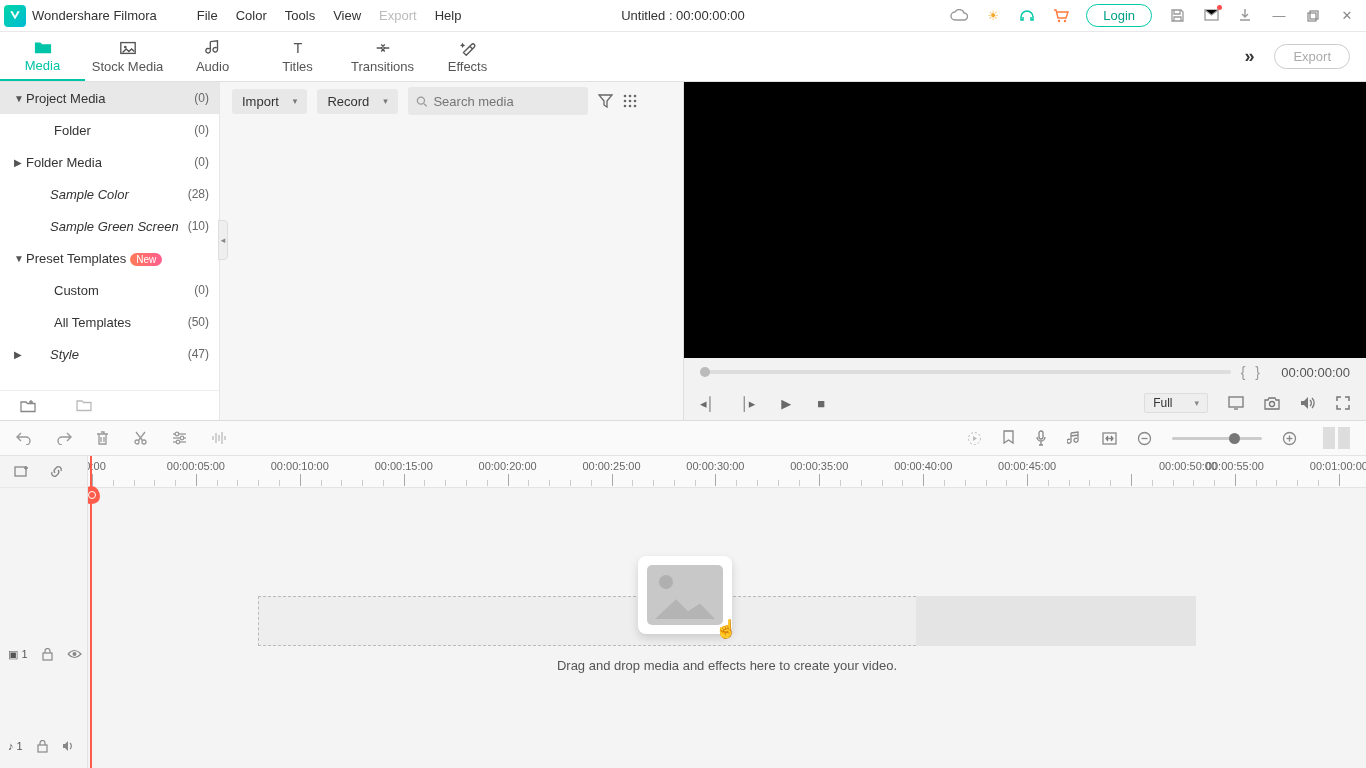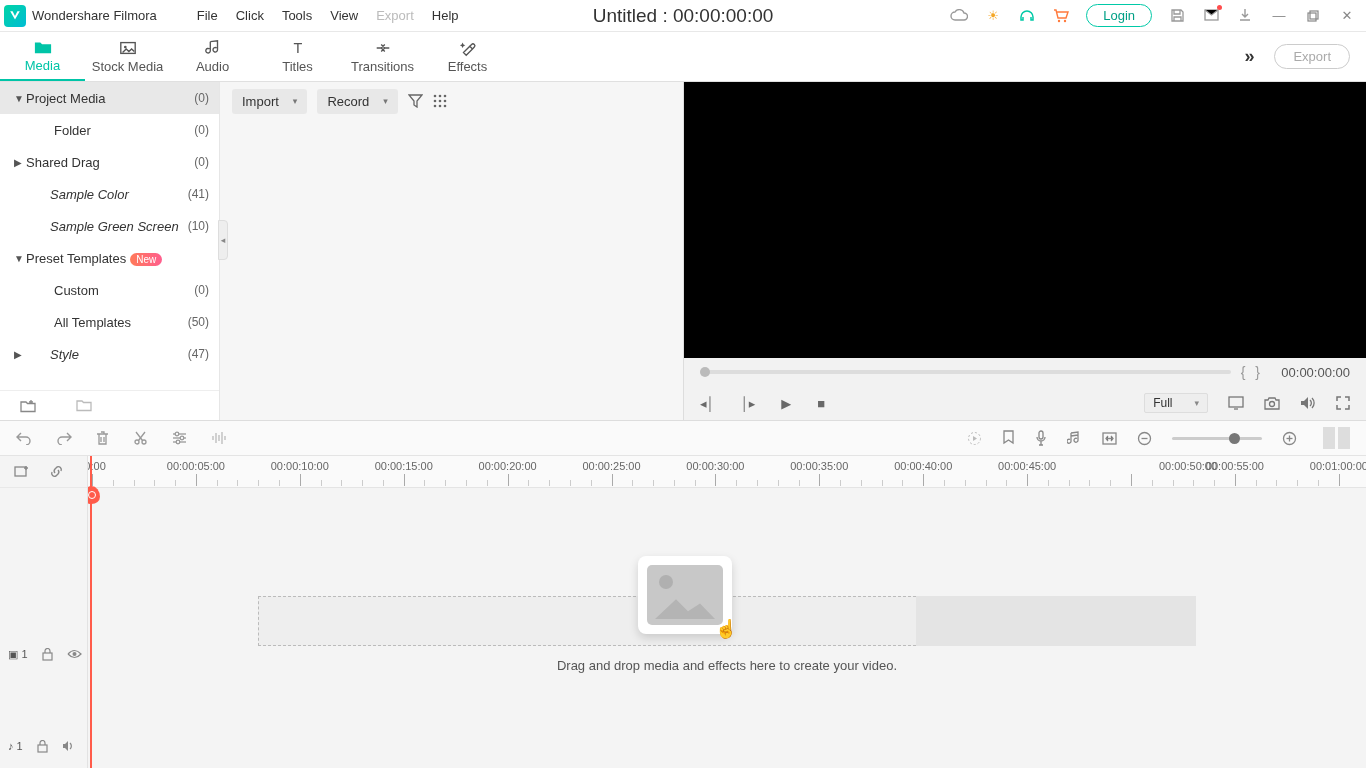--- a/index.html
+++ b/index.html
@@ -6,21 +6,21 @@
 body { width: 1366px; height: 768px; background: #fff; overflow: hidden; font-size: 13px; color: #333; }
 
 
 .menubar { height: 32px; display: flex; align-items: center; background: #fff; border-bottom: 1px solid #e8e8e8; }
 .app-logo { width: 22px; height: 22px; margin: 0 6px 0 4px; background: linear-gradient(135deg,#00d4a6,#00bcd4); border-radius: 4px; display:flex; align-items:center; justify-content:center; }
 .app-logo svg { fill:#fff; }
 .app-title { font-size: 13px; color:#333; margin-right: 40px; }
 .menu-items { display: flex; gap: 18px; }
 .menu-items span { font-size: 13px; color:#333; cursor:pointer; }
 .menu-items span.disabled { color:#bbb; }
-.doc-title { position:absolute; left:50%; transform:translateX(-50%); font-size:19px; color:#333; }
+.doc-title { position:absolute; left:50%; transform:translateX(-50%); font-size:13px; color:#333; }
 .menubar-right { margin-left:auto; display:flex; align-items:center; gap:16px; padding-right:10px; }
 .menubar-right .ic { width:18px; height:18px; display:flex; align-items:center; justify-content:center; color:#888; cursor:pointer; }
 .login-btn { border:1.5px solid #00c9a7; color:#00a086; border-radius:14px; padding:3px 16px; font-size:13px; cursor:pointer; }
 
 
 .toolbar { height: 50px; background:#fff; border-bottom:1px solid #e0e0e0; display:flex; align-items:stretch; }
 .tab { width: 85px; display:flex; flex-direction:column; align-items:center; justify-content:center; gap:2px; cursor:pointer; color:#555; }
 .tab svg { width:18px; height:18px; }
 .tab.active { color:#00c4a7; border-bottom:2px solid #00c4a7; }
 .tab-label { font-size:13px; }
@@ -115,21 +115,21 @@
 
 <div class="menubar">
   <div class="app-logo">
     <svg width="12" height="12" viewBox="0 0 10 10">
         <path d="M1 1 L5 8 L9 1 L7 1 L5 5 L3 1 Z"></path>
       </svg>
   </div>
   <span class="app-title">Wondershare Filmora</span>
   <div class="menu-items">
     <span>File</span>
-    <span>Click</span>
+    <span>Color</span>
     <span>Tools</span>
     <span>View</span>
     <span class="disabled">Export</span>
     <span>Help</span>
   </div>
   <span class="doc-title">Untitled : 00:00:00:00</span>
   <div class="menubar-right">
     <span class="ic">
         <svg width="18" height="14" viewBox="0 0 18 14">
           <path fill="none" stroke="#999" stroke-width="1.4" d="M5 11 A4 4 0 0 1 5 3 A5 5 0 0 1 14 4 A3.5 3.5 0 0 1 14 11 Z"></path>
@@ -232,27 +232,27 @@
           <span class="label">Project Media</span>
           <span class="count">(0)</span>
         </div>
         <div class="sb-row indent2">
           <span class="arrow"></span>
           <span class="label">Folder</span>
           <span class="count">(0)</span>
         </div>
         <div class="sb-row">
           <span class="arrow">▶</span>
-          <span class="label">Shared Drag</span>
+          <span class="label">Folder Media</span>
           <span class="count">(0)</span>
         </div>
         <div class="sb-row indent">
           <span class="arrow"></span>
           <span class="label">Sample Color</span>
-          <span class="count">(41)</span>
+          <span class="count">(28)</span>
         </div>
         <div class="sb-row indent">
           <span class="arrow"></span>
           <span class="label">Sample Green Screen</span>
           <span class="count">(10)</span>
         </div>
         <div class="sb-row">
           <span class="arrow">▼</span>
           <span class="label">Preset Templates<span class="new-badge">New</span></span>
           <span class="count"></span>
@@ -292,20 +292,27 @@
   <div class="media-panel">
     <div class="media-toolbar">
       <button class="dd-btn">
           <span>Import</span>
           <span class="chev">▾</span>
         </button>
       <button class="dd-btn">
           <span>Record</span>
           <span class="chev">▾</span>
         </button>
+      <div class="search-box">
+        <svg width="13" height="13" viewBox="0 0 13 13">
+            <circle cx="5.5" cy="5.5" r="4" fill="none" stroke="#999" stroke-width="1.4"></circle>
+            <line x1="9" y1="9" x2="12" y2="12" stroke="#999" stroke-width="1.4"></line>
+          </svg>
+        <input placeholder="Search media" style="">
+      </div>
       <span class="ic">
           <svg width="15" height="14" viewBox="0 0 15 14">
             <path fill="none" stroke="#666" stroke-width="1.3" d="M1 1 h13 l-5 6 v6 l-3 -2 v-4 z"></path>
           </svg>
         </span>
       <span class="ic">
           <svg width="14" height="14" viewBox="0 0 14 14">
             <circle cx="2" cy="2" r="1.3" fill="#666"></circle>
             <circle cx="7" cy="2" r="1.3" fill="#666"></circle>
             <circle cx="12" cy="2" r="1.3" fill="#666"></circle>

